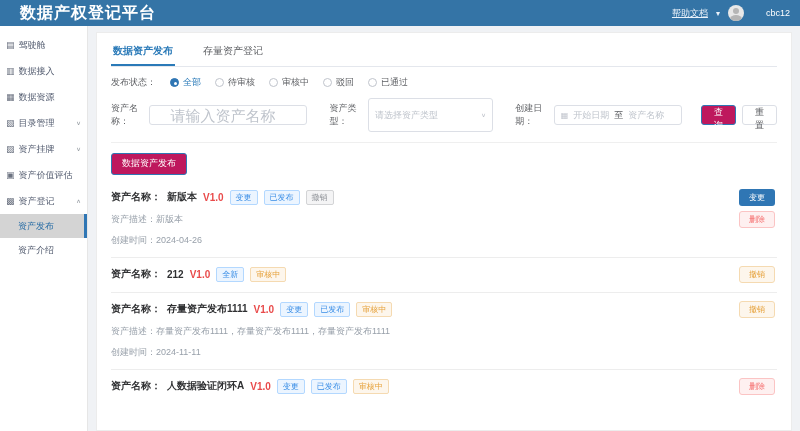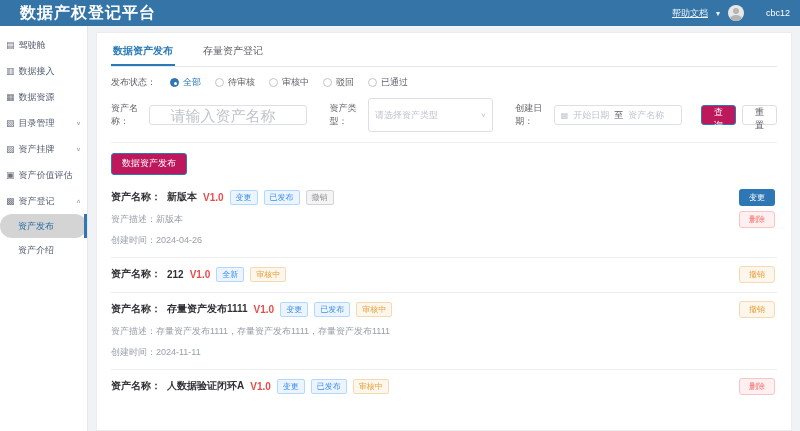--- a/index.html
+++ b/index.html
@@ -15,21 +15,21 @@
   .avatar:before { content:""; position:absolute; left:5px; top:3px; width:6px; height:6px; border-radius:50%; background:#b5b5b5; }
   .avatar:after { content:""; position:absolute; left:2px; top:10px; width:12px; height:8px; border-radius:50% 50% 0 0; background:#b5b5b5; }
   .username { font-size:9px; color:#fff;margin-left:14px; }
 
   
   .sidebar { position:absolute; top:26px; left:0; width:88px; bottom:0; background:#fff; border-right:1px solid #e6e6e6; padding-top:6px; }
   .menu-item { display:flex; align-items:center; height:26px; padding:0 6px; font-size:9px; color:#515a6e; cursor:pointer; white-space:nowrap; }
   .menu-icon { font-size:9px; color:#6b7280; margin-right:4px; flex:0 0 auto; }
   .menu-label { overflow:hidden; text-overflow:ellipsis; }
   .menu-chevron { margin-left:auto; font-size:7px; color:#9aa0a6; transform:scaleY(.8); }
-  .submenu-item { height:24px; display:flex; align-items:center; padding-left:18px; font-size:9px; color:#515a6e; cursor:pointer; position:relative;border-radius:12px; }
+  .submenu-item { height:24px; display:flex; align-items:center; padding-left:18px; font-size:9px; color:#515a6e; cursor:pointer; position:relative; }
   .submenu-item.active { background:#d4d4d4; color:#2a6ea6; }
   .submenu-item.active:after { content:""; position:absolute; right:0; top:0; bottom:0; width:3px; background:#2f76b4; }
 
   
   .main { position:absolute; top:26px; left:88px; right:0; bottom:0; background:#f0f2f5; padding:6px 8px 0 8px; }
   .panel { background:#fff; width:100%; height:100%; padding:6px 14px 0 14px; border:1px solid #ececec; }
 
   
   .tabs { display:flex; gap:26px; border-bottom:1px solid #e4e7ed; }
   .tab { font-size:10px; color:#606266; padding:5px 2px 6px; cursor:pointer; }

